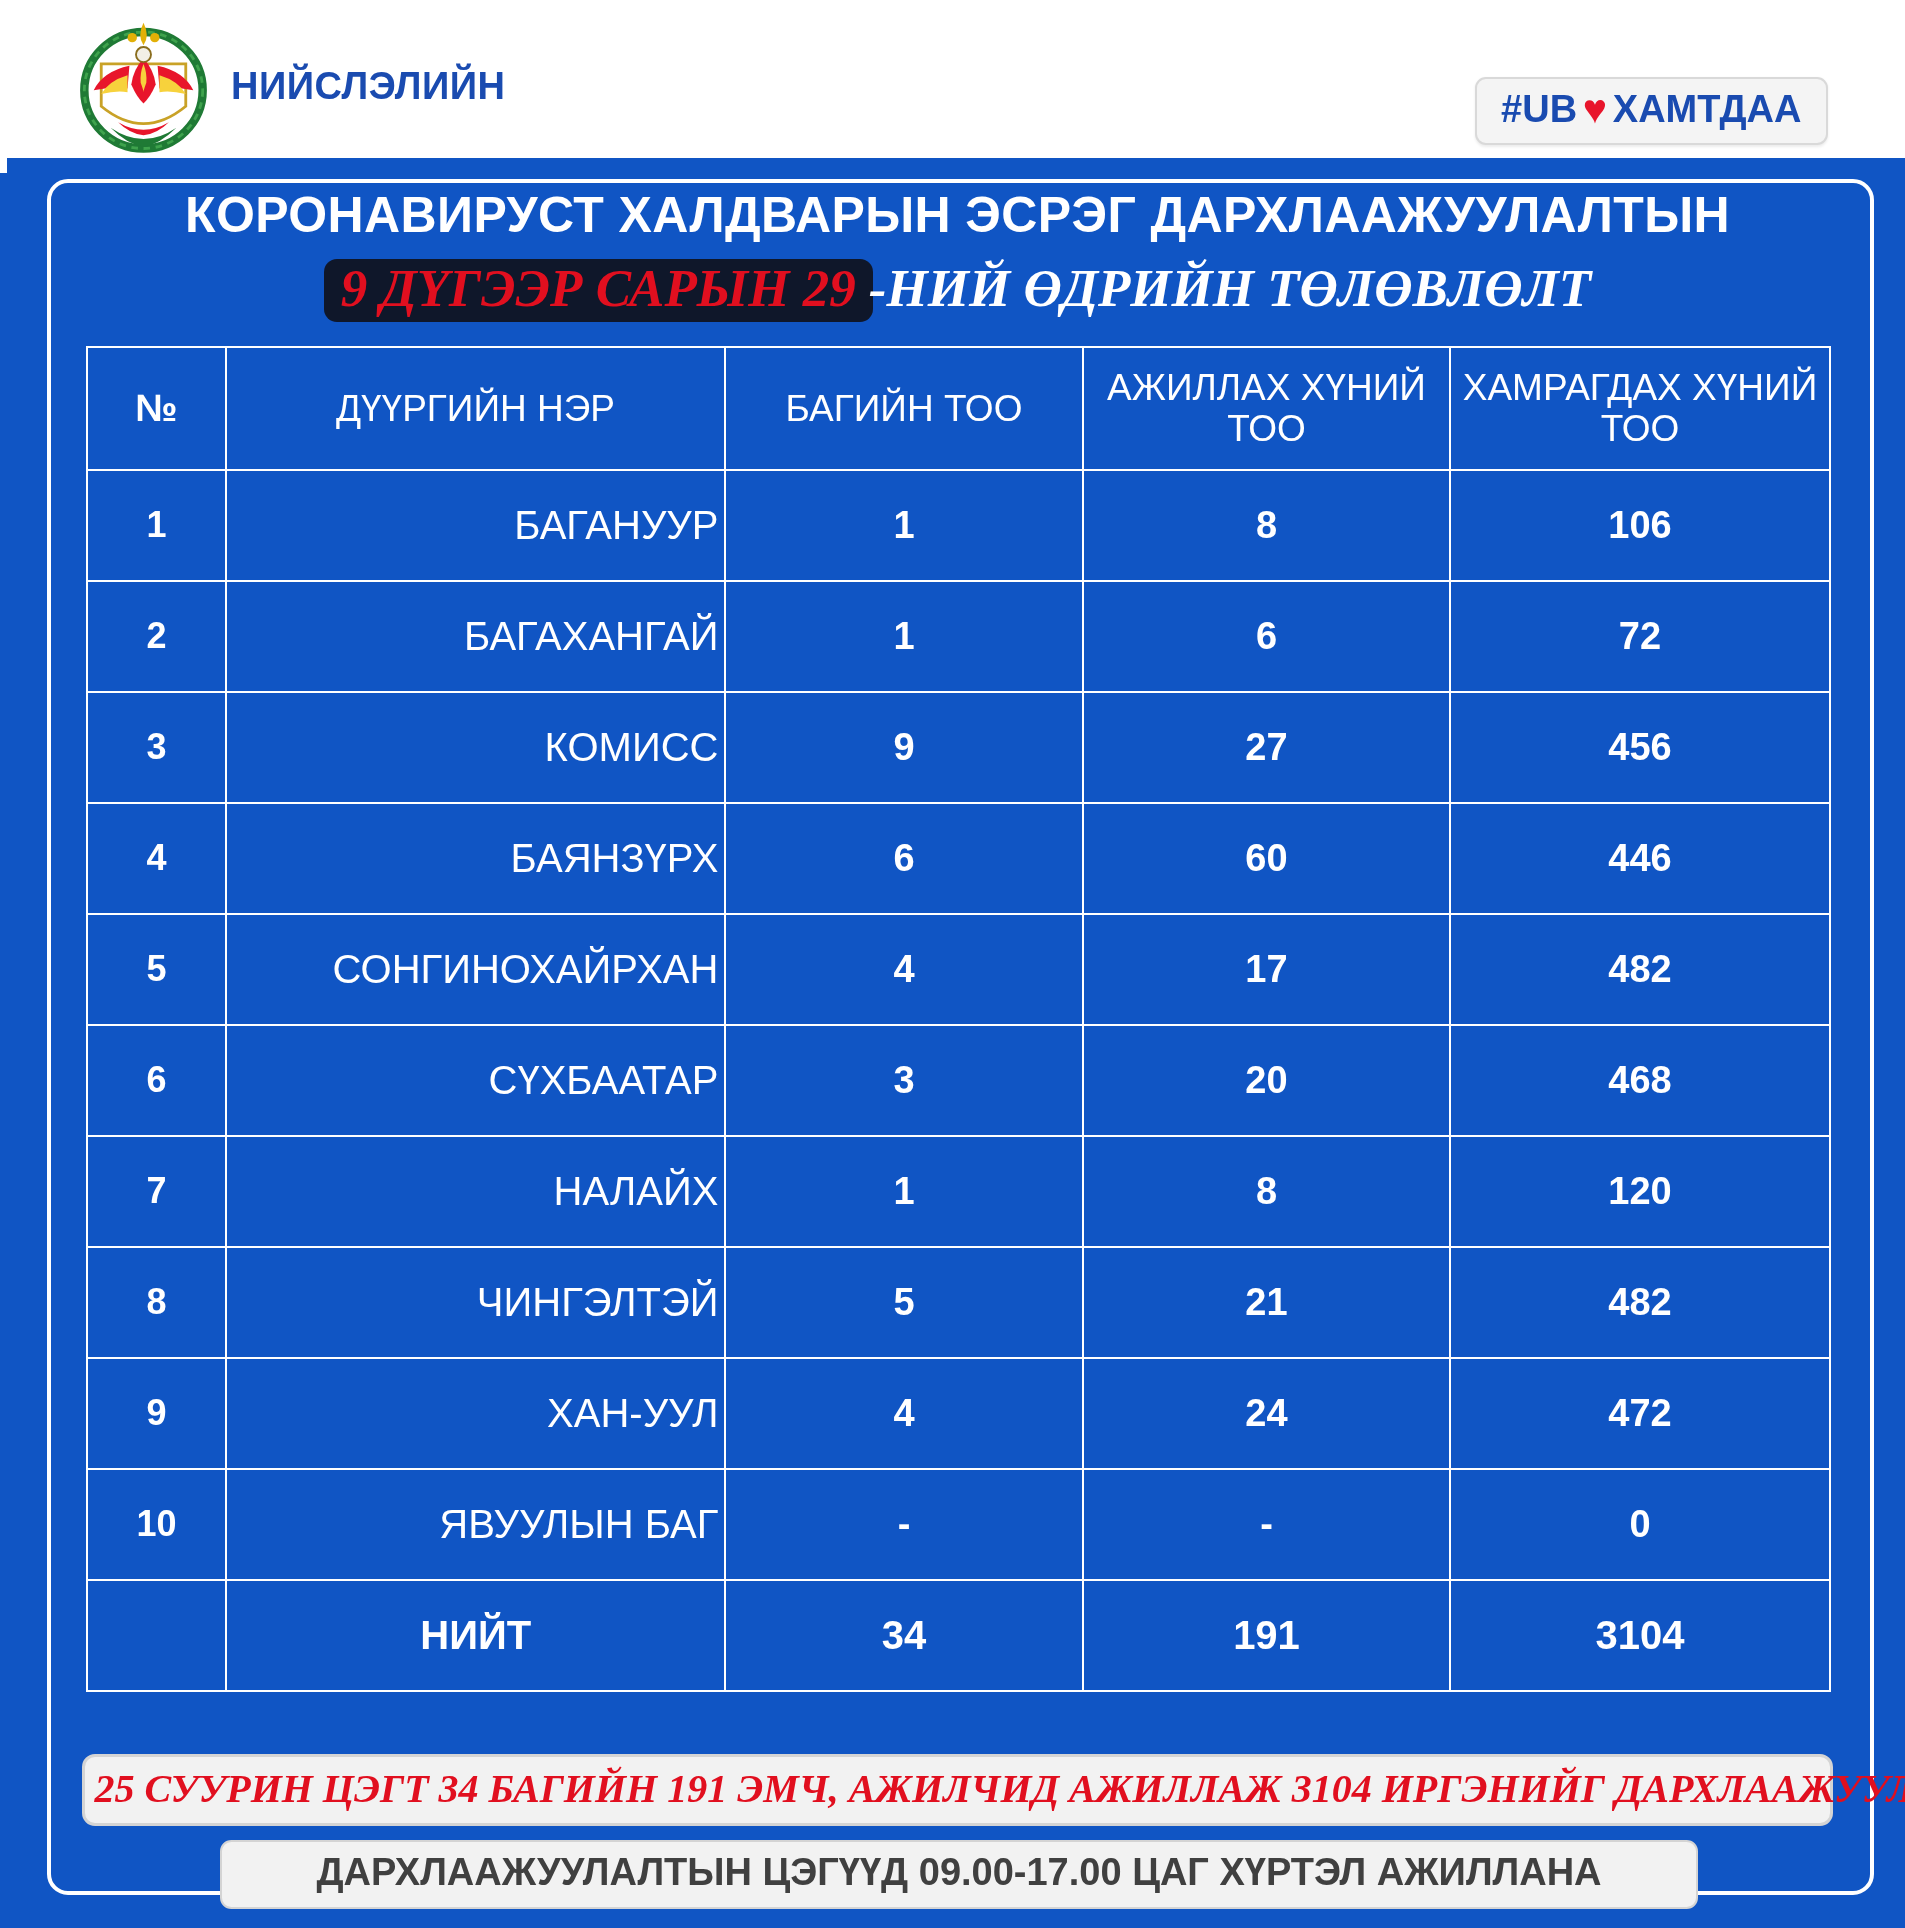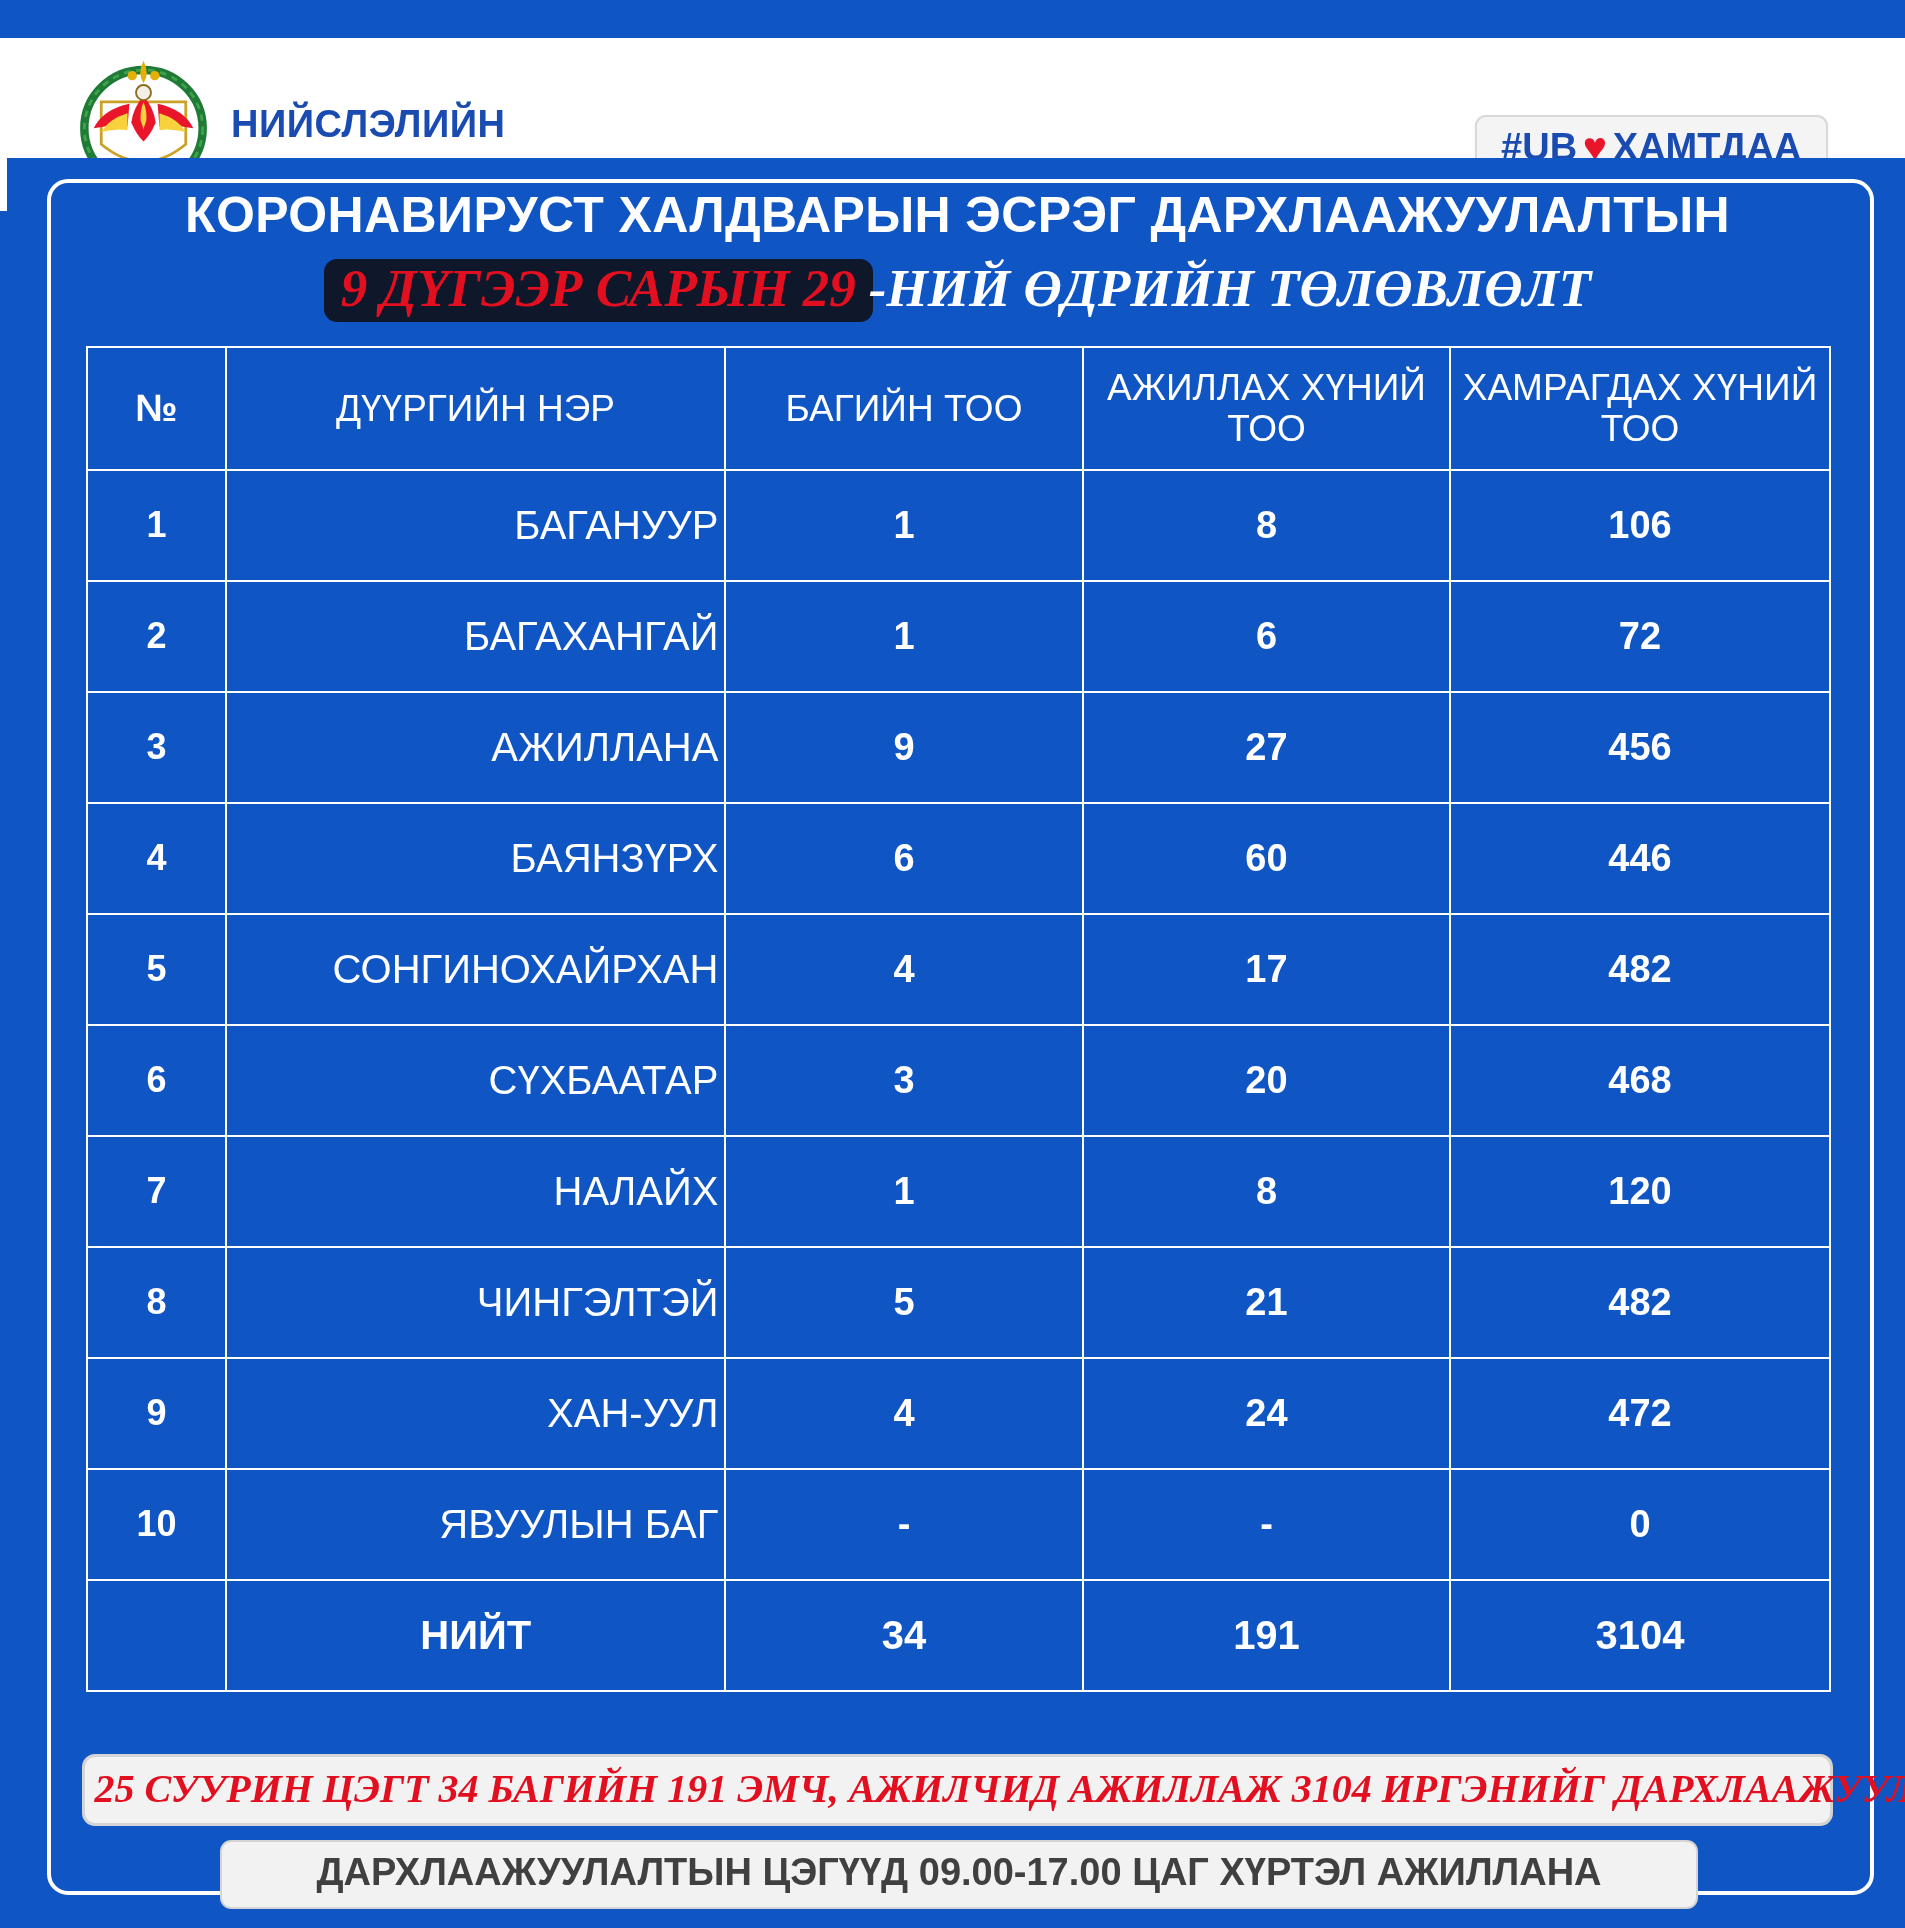--- a/index.html
+++ b/index.html
@@ -17,21 +17,20 @@
 
   
   .top-band {
     position: absolute;
     left: 0; top: 0;
     width: 1906px;
     height: 173px;
     background: #ffffff;
     display: flex;
     align-items: center;
-    margin-top: 38px;
   }
   .emblem {
     margin-left: 73px;
     width: 141px;
     height: 139px;
     position: relative;
     flex: 0 0 auto;
   }
   .emblem svg { display:block; }
 
@@ -292,21 +291,21 @@
       </tr>
       <tr>
         <td class="idx">2</td>
         <td class="name">БАГАХАНГАЙ</td>
         <td>1</td>
         <td>6</td>
         <td>72</td>
       </tr>
       <tr>
         <td class="idx">3</td>
-        <td class="name">АЖИЛЛАНА</td>
+        <td class="name">КОМИСС</td>
         <td>9</td>
         <td>27</td>
         <td>456</td>
       </tr>
       <tr>
         <td class="idx">4</td>
         <td class="name">БАЯНЗҮРХ</td>
         <td>6</td>
         <td>60</td>
         <td>446</td>

